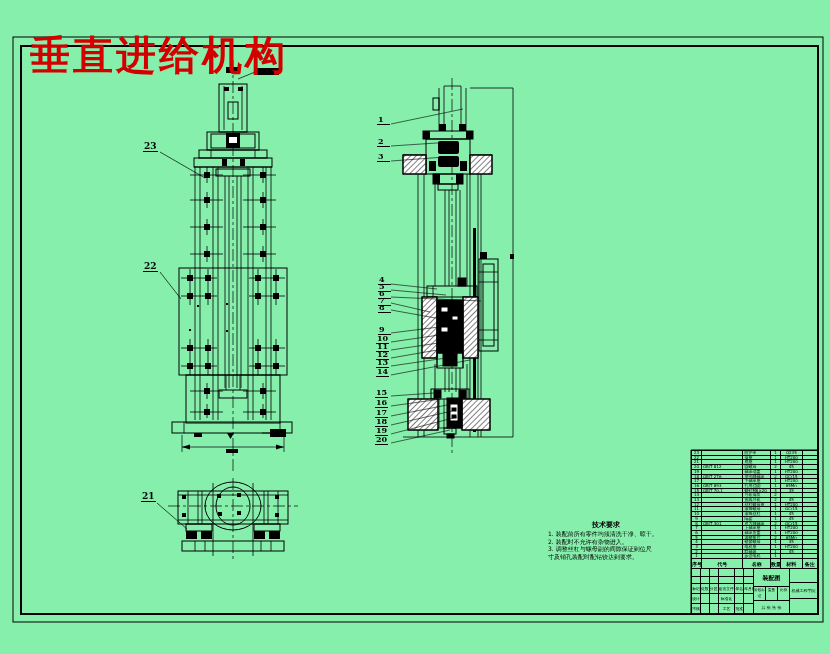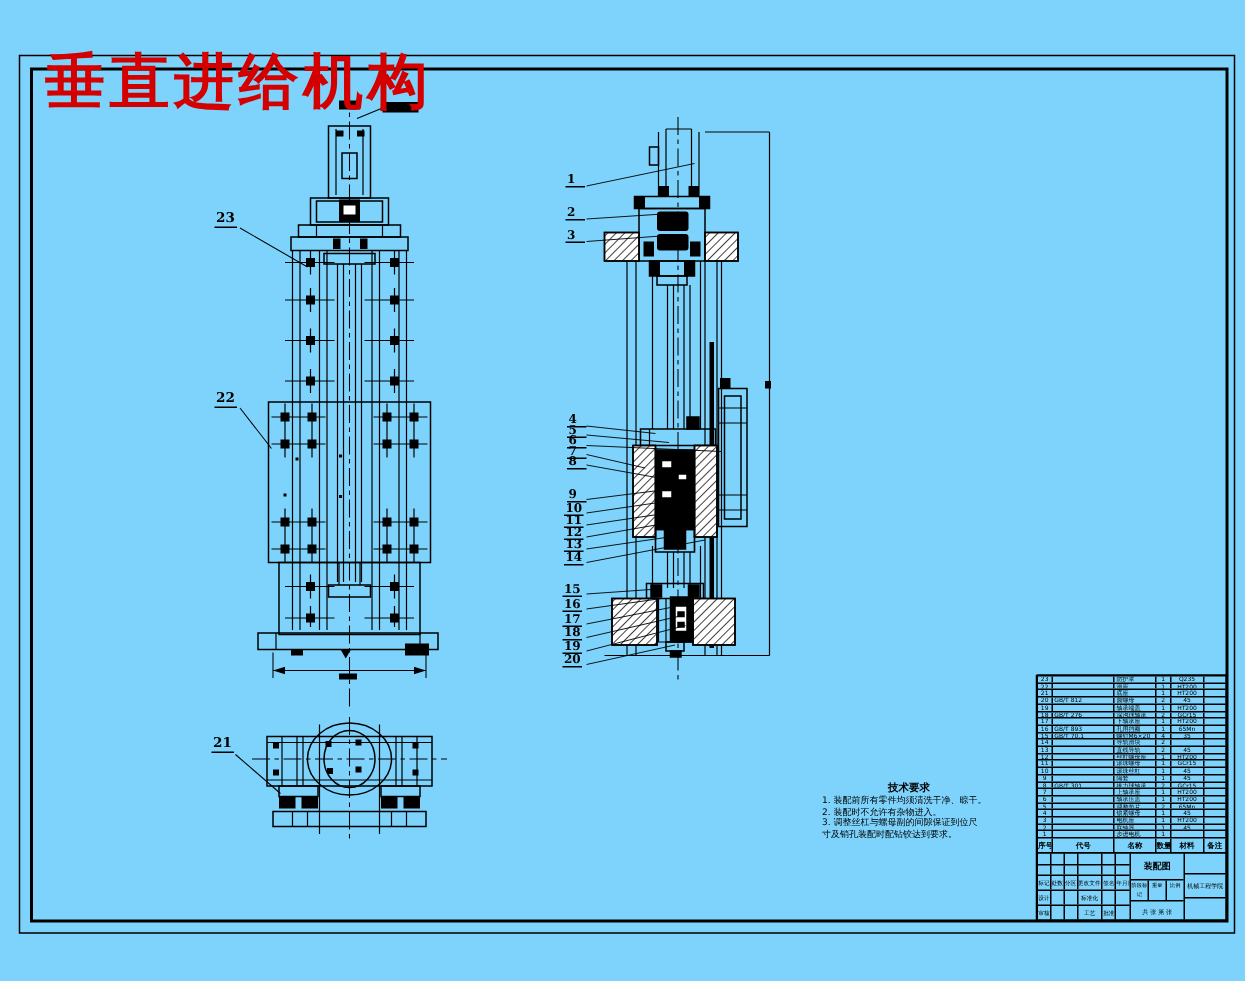--- a/index.html
+++ b/index.html
@@ -1,17 +1,17 @@
 <!DOCTYPE html>
 <html><head>
 <meta charset="utf-8">
 <style>
   *{margin:0;padding:0;box-sizing:border-box}
   html,body{width:830px;height:654px;background:#fff;font-family:"DejaVu Sans",sans-serif;position:relative;overflow:hidden}
-  .sheet{position:absolute;inset:0;background:#7dd3fc}
+  .sheet{position:absolute;inset:0;background:#86efac}
   svg{position:absolute;left:0;top:0}
   .callout{position:absolute;font:bold 8px "DejaVu Serif",serif;line-height:8px;color:#000;border-bottom:1px solid #000;min-width:13px;padding:0 1px 1px 1px}
   .callout.big{font-size:9px;min-width:15px}
   .main-title{position:absolute;left:30px;top:34px;font-weight:bold;font-size:40px;line-height:42px;letter-spacing:3px;font-family:"DejaVu Sans",sans-serif;white-space:nowrap}
   .notes{position:absolute;left:548px;top:521px;width:116px;color:#000}
   .notes .nt{font-size:7px;font-weight:bold;text-align:center;line-height:8px;margin-bottom:1px}
   .notes .nl{font-size:6px;line-height:7.6px;white-space:nowrap;overflow:hidden}
   .bom{position:absolute;left:691px;top:450px;width:127px;border-left:1px solid #000;border-top:1px solid #000;border-right:1px solid #000}
   .bom-rows{display:flex;flex-direction:column;height:108px}
   .bom-row{flex:1;display:flex;border-bottom:0.5px solid #000;font-size:4px;line-height:4.4px;overflow:hidden}

